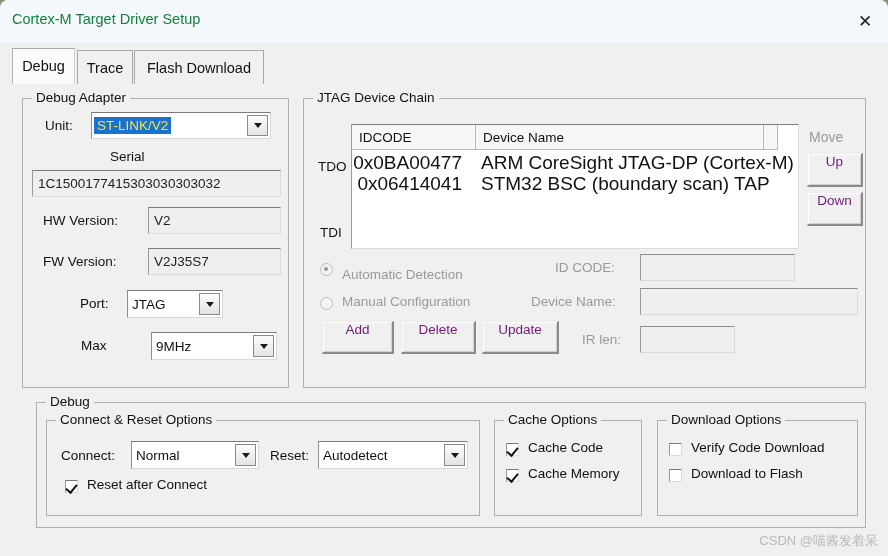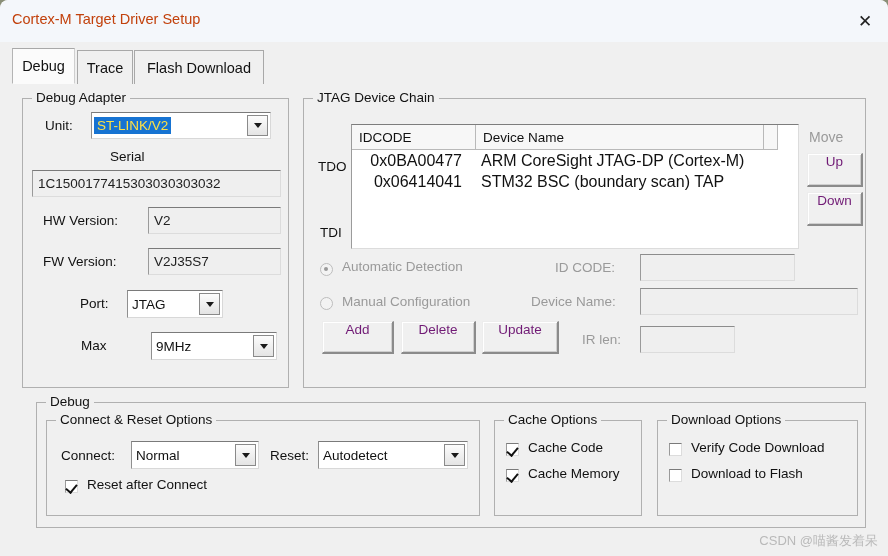--- a/index.html
+++ b/index.html
@@ -16,21 +16,21 @@
     overflow:hidden;
     box-sizing:border-box;
   }
   .titlebar{
     position:absolute;left:0;top:0;width:888px;height:42px;
     background:#f4f7fb;
     border-radius:8px 8px 0 0;
   }
   .titlebar .title{
     position:absolute;left:12px;top:11px;
-    font-size:14.5px;color:#c2410c;
+    font-size:14.5px;color:#15803d;
   }
   .close-btn{
     position:absolute;right:0;top:0;width:46px;height:42px;
     display:flex;align-items:center;justify-content:center;
     font-size:17px;color:#222;cursor:default;
   }
   .tabstrip{
     position:absolute;left:0;top:42px;width:888px;height:42px;
     background:#f0f0f0;
   }
@@ -105,21 +105,21 @@
     border-right:1px solid #dcdcdc;border-bottom:1px solid #dcdcdc;
   }
   .thead{position:absolute;left:0;top:0;right:0;height:25px;display:flex;}
   .th{
     height:25px;box-sizing:border-box;
     background:#f7f7f7;
     border-right:1px solid #b9b9b9;border-bottom:1px solid #b9b9b9;
     display:flex;align-items:center;padding-left:7px;
     font-size:13.5px;color:#111;
   }
-  .trow{position:absolute;left:0;right:0;height:21px;display:flex;font-size:16px;color:#111;}
+  .trow{position:absolute;left:0;right:0;height:21px;display:flex;font-size:19px;color:#111;}
   .cell-id{width:121px;text-align:right;padding-right:11px;box-sizing:border-box;}
   .cell-name{padding-left:8px;}
   
   .chk{
     position:absolute;width:13px;height:13px;box-sizing:border-box;
     background:#fff;border-top:1.5px solid #7a7a7a;border-left:1.5px solid #9a9a9a;
     border-right:1px solid #dcdcdc;border-bottom:1px solid #dcdcdc;
   }
   .chk.on:after{
     content:"";position:absolute;left:2px;top:1px;width:5px;height:9px;
@@ -230,21 +230,21 @@
 
       <div class="lbl disabled" style="left:505px;top:30px;font-size:14px;">Move</div>
       <div class="btn" style="left:503px;top:54px;width:56px;height:34px;">
         <span>Up</span>
       </div>
       <div class="btn" style="left:503px;top:93px;width:56px;height:34px;">
         <span>Down</span>
       </div>
 
       <div class="radio on" style="left:16px;top:164px;"></div>
-      <div class="lbl disabled" style="left:38px;top:160px;">Automatic Detection</div>
+      <div class="lbl disabled" style="left:38px;top:168px;">Automatic Detection</div>
 
       <div class="radio" style="left:16px;top:198px;"></div>
       <div class="lbl disabled" style="left:38px;top:195px;">Manual Configuration</div>
 
       <div class="btn" style="left:18px;top:222px;width:72px;height:33px;">
         <span>Add</span>
       </div>
       <div class="btn" style="left:97px;top:222px;width:75px;height:33px;">
         <span>Delete</span>
       </div>

